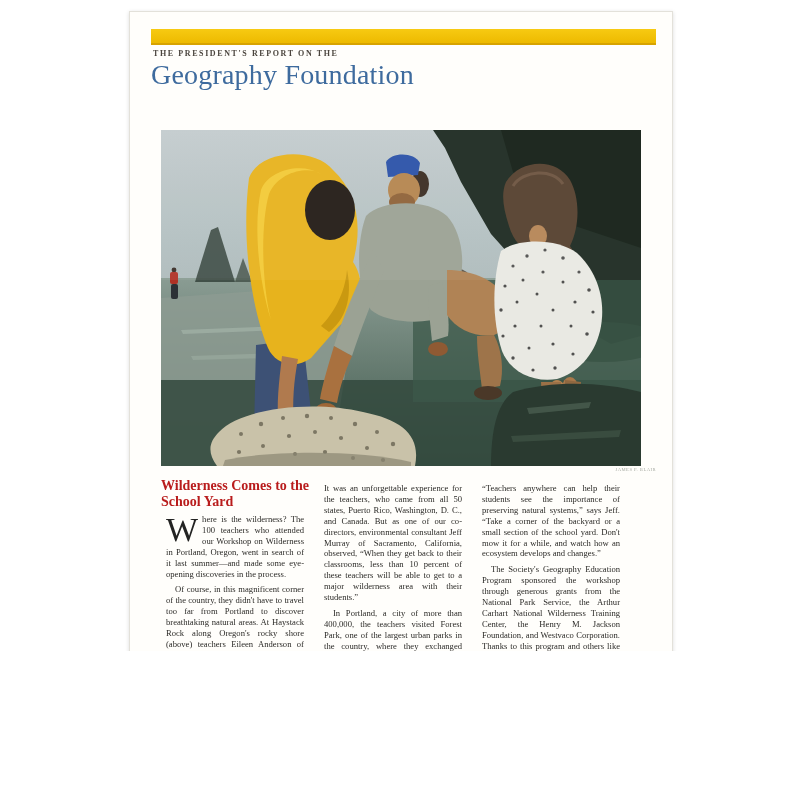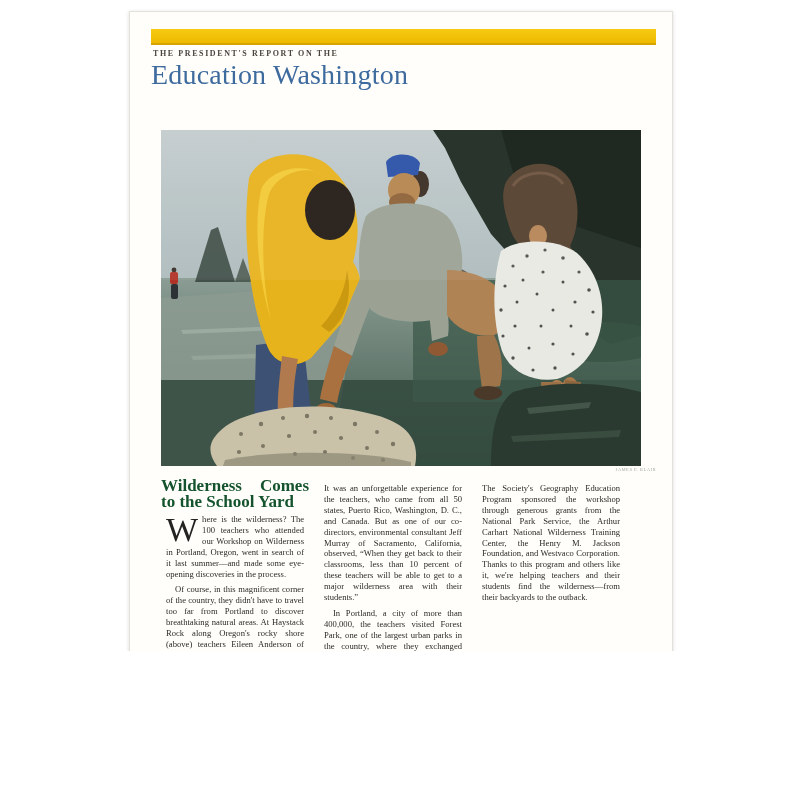--- a/index.html
+++ b/index.html
@@ -22,42 +22,42 @@
   .photo{position:absolute;left:31px;top:118px;width:480px;height:336px;margin:0;
          overflow:hidden;background:#9fb0ae;}
   .photo svg{display:block;filter:blur(.6px);}
   .credit{position:absolute;right:16px;top:455px;font-size:8px;letter-spacing:.8px;
           color:#a7aba3;transform:scale(.58);transform-origin:right top;}
 
   
   .col{position:absolute;top:466px;width:148px;font-size:8.6px;line-height:10.9px;
        color:#2b2a27;text-align:justify;}
   .col1{left:31px;} .col2{left:189px;} .col3{left:347px;}
-  .col h2{margin:0 0 5px 0;font-size:17px;line-height:15.5px;font-weight:700;color:#14532d;}
+  .col h2{margin:0 0 5px 0;font-size:14px;line-height:15.5px;font-weight:700;color:#b91c1c;}
   .col p{margin:5px;}
   .col p + p{text-indent:9px;}
   .dropcap{float:left;font-size:34px;line-height:27px;padding:2px 4px 0 0;color:#232322;}
 
   .signature{position:absolute;left:350px;top:699px;width:176px;height:42px;}
   .rule{position:absolute;left:21px;top:739px;width:505px;height:1px;background:#45423c;}
   .footer-text{position:absolute;left:0;right:0;top:744px;text-align:center;font-size:8px;
                letter-spacing:.9px;color:#6e675e;transform:scale(.62);transform-origin:50% 0;
                white-space:nowrap;}
 </style>
 </head>
 <body>
 
 <div class="canvas">
   <div class="page">
 
     <div class="accent-bar"></div>
 
     <div class="soft">
       <div class="eyebrow">THE PRESIDENT'S REPORT ON THE</div>
-      <h1 class="title">Education Washington</h1>
+      <h1 class="title">Geography Foundation</h1>
     </div>
 
     <figure class="photo" aria-label="Teachers explore tide pools beneath sea stacks at Haystack Rock on the Oregon coast">
       <svg width="480" height="336" viewBox="0 0 480 336" preserveAspectRatio="none">
         <defs>
           <linearGradient id="sky" x1="0" y1="0" x2="0" y2="1">
             <stop offset="0" stop-color="#c3ccce"></stop>
               <stop offset="1" stop-color="#93a6a5"></stop>
           </linearGradient>
           <linearGradient id="water" x1="0" y1="0" x2="0" y2="1">
@@ -206,20 +206,21 @@
       <div class="col col1">
         <h2>Wilderness Comes to the School Yard</h2>
         <p><span class="dropcap">W</span><span>here is the wilderness? The 100 teachers who attended our Workshop on Wilderness in Portland, Oregon, went in search of it last summer—and made some eye-opening discoveries in the process.</span></p>
         <p>Of course, in this magnificent corner of the country, they didn't have to travel too far from Portland to discover breathtaking natural areas. At Haystack Rock along Oregon's rocky shore (above) teachers Eileen Anderson of Maine, Michael Pojeta of Washington, and Marni Smith of Texas picked up ideas on how to make the most of hands-on outdoor projects with their students. In 12 whirlwind days the teachers also visited Mount St. Helens, and I was privileged to travel with them to Mount Hood.</p>
       </div>
       <div class="col col2">
         <p>It was an unforgettable experience for the teachers, who came from all 50 states, Puerto Rico, Washington, D. C., and Canada. But as one of our co-directors, environmental consultant Jeff Murray of Sacramento, California, observed, “When they get back to their classrooms, less than 10 percent of these teachers will be able to get to a major wilderness area with their students.”</p>
         <p>In Portland, a city of more than 400,000, the teachers visited Forest Park, one of the largest urban parks in the country, where they exchanged ideas on how to use their own local and state parks for teaching geography. They also spent a fascinating day at the Bull Run watershed, source of Portland's</p>
       </div>
       <div class="col col3">
+        <p>“Teachers anywhere can help their students see the importance of preserving natural systems,” says Jeff. “Take a corner of the backyard or a small section of the school yard. Don't mow it for a while, and watch how an ecosystem develops and changes.”</p>
         <p>The Society's Geography Education Program sponsored the workshop through generous grants from the National Park Service, the Arthur Carhart National Wilderness Training Center, the Henry M. Jackson Foundation, and Westvaco Corporation. Thanks to this program and others like it, we're helping teachers and their students find the wilderness—from their backyards to the outback.</p>
       </div>
     </section>
 
     <svg class="signature" viewBox="0 0 176 42" aria-label="Gilbert M. Grosvenor">
       <g stroke="#2f2f38" stroke-width="1.3" fill="none" stroke-linecap="round">
         <path d="M8,28 C12,8 26,6 22,18 C18,30 8,33 14,26 C22,17 31,13 37,19 C41,24 35,30 31,26 C37,17 45,15 51,21 C55,26 51,30 47,28 C55,19 61,21 66,26"></path>
         <path d="M78,25 C83,7 96,5 92,17 C88,28 79,31 85,24 C93,15 103,11 109,17 C113,22 107,29 103,25 C111,16 119,18 123,24 C127,29 133,25 137,21 C141,17 147,19 151,25 L168,25"></path>
       </g>
     </svg>

